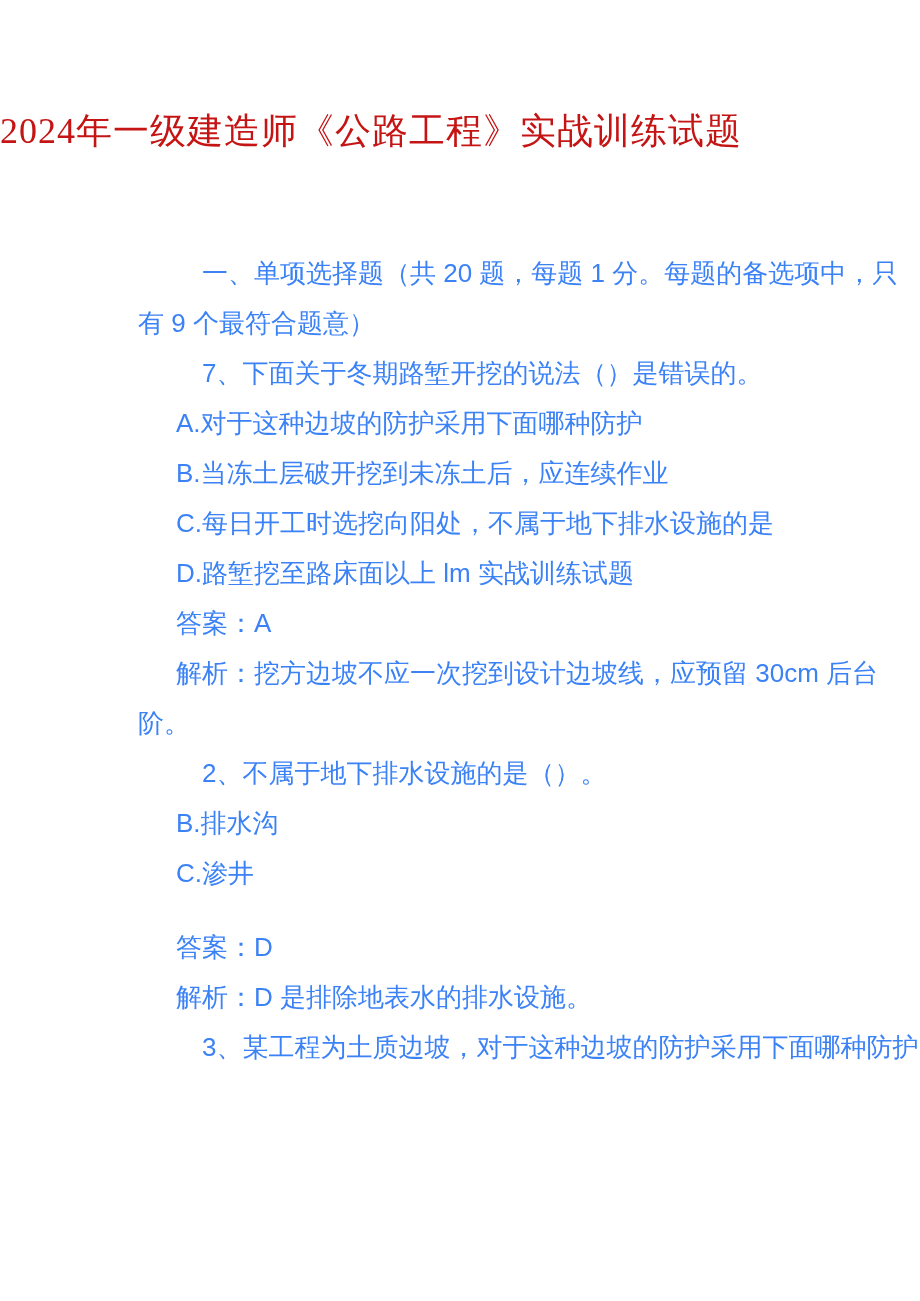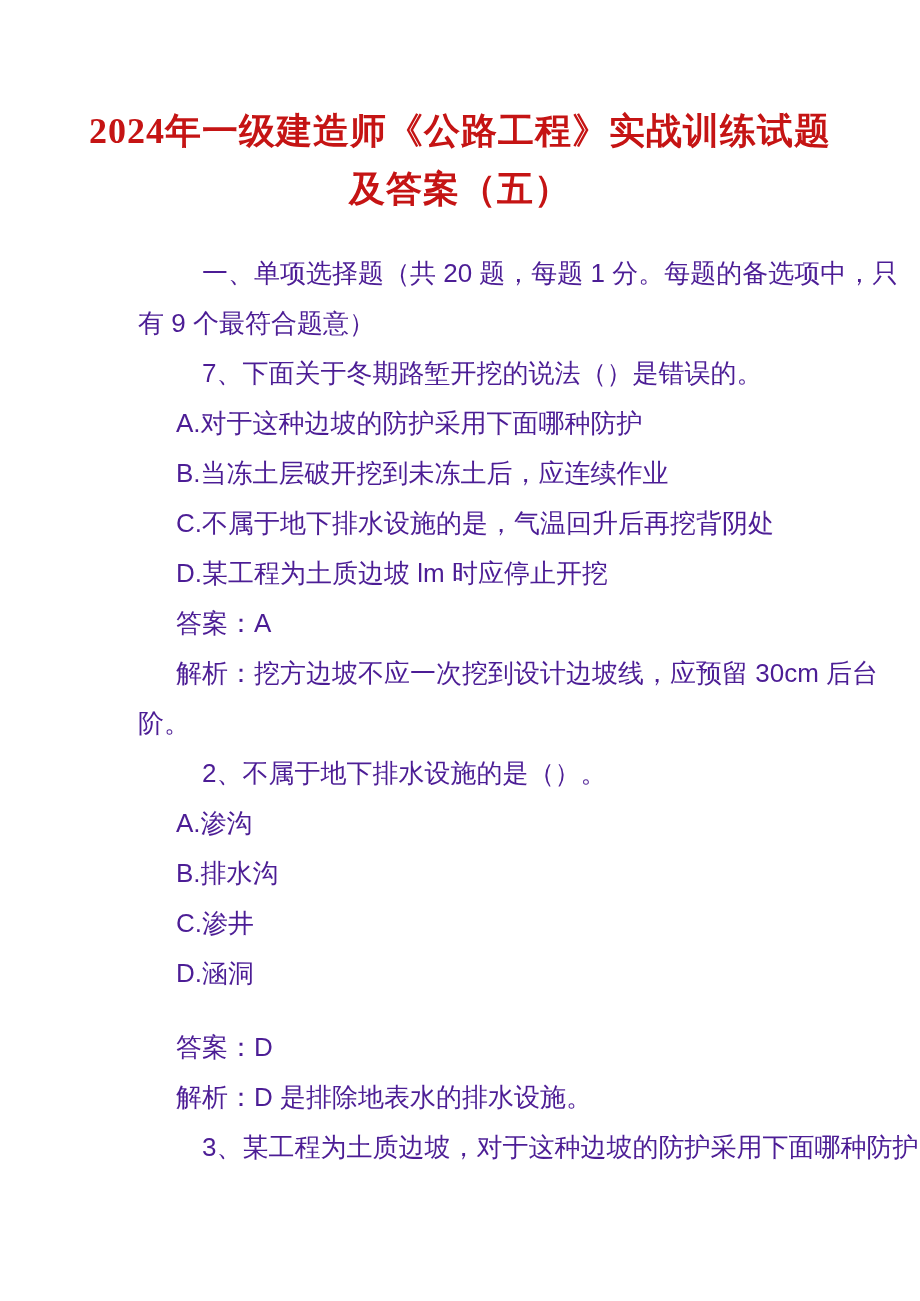--- a/index.html
+++ b/index.html
@@ -14,71 +14,68 @@
     position: relative;
     width: 920px;
     height: 1301px;
     background: #ffffff;
   }
   .doc-title {
     position: absolute;
     top: 102px;
     left: 0;
     width: 920px;
-    text-align: center;
+    text-align: left;
     color: #c51414;
     font-family: "Liberation Serif", serif;
     font-size: 36px;
     line-height: 58px;
-    font-weight: bold;
+    font-weight: normal;
     letter-spacing: 1px;
   }
   .content {
     position: absolute;
     top: 248px;
     left: 138px;
     width: 660px;
-    color: #4c1d95;
+    color: #3b82f6;
     font-size: 26px;
     line-height: 50px;
   }
   .line {
     white-space: nowrap;
   }
   .indent-num { padding-left: 64px; }   
   .indent-opt { padding-left: 38px; }   
   .gap-before { margin-top: 24px; }     
 </style>
 </head>
 <body>
 
 <div class="page">
 
   <div class="doc-title">
     <div>2024年一级建造师《公路工程》实战训练试题</div>
-    <div>及答案（五）</div>
   </div>
 
   <div class="content">
     <div class="line indent-num">一、单项选择题（共 20 题，每题 1 分。每题的备选项中，只</div>
     <div class="line">有 9 个最符合题意）</div>
 
     <div class="line indent-num">7、下面关于冬期路堑开挖的说法（）是错误的。</div>
     <div class="line indent-opt">A.对于这种边坡的防护采用下面哪种防护</div>
     <div class="line indent-opt">B.当冻土层破开挖到未冻土后，应连续作业</div>
-    <div class="line indent-opt">C.不属于地下排水设施的是，气温回升后再挖背阴处</div>
-    <div class="line indent-opt">D.某工程为土质边坡 lm 时应停止开挖</div>
+    <div class="line indent-opt">C.每日开工时选挖向阳处，不属于地下排水设施的是</div>
+    <div class="line indent-opt">D.路堑挖至路床面以上 lm 实战训练试题</div>
     <div class="line indent-opt">答案：A</div>
     <div class="line indent-opt">解析：挖方边坡不应一次挖到设计边坡线，应预留 30cm 后台</div>
     <div class="line">阶。</div>
 
     <div class="line indent-num">2、不属于地下排水设施的是（）。</div>
-    <div class="line indent-opt">A.渗沟</div>
     <div class="line indent-opt">B.排水沟</div>
     <div class="line indent-opt">C.渗井</div>
-    <div class="line indent-opt">D.涵洞</div>
     <div class="line indent-opt gap-before">答案：D</div>
     <div class="line indent-opt">解析：D 是排除地表水的排水设施。</div>
 
     <div class="line indent-num">3、某工程为土质边坡，对于这种边坡的防护采用下面哪种防护</div>
   </div>
 
 </div>
 
 </body></html>

